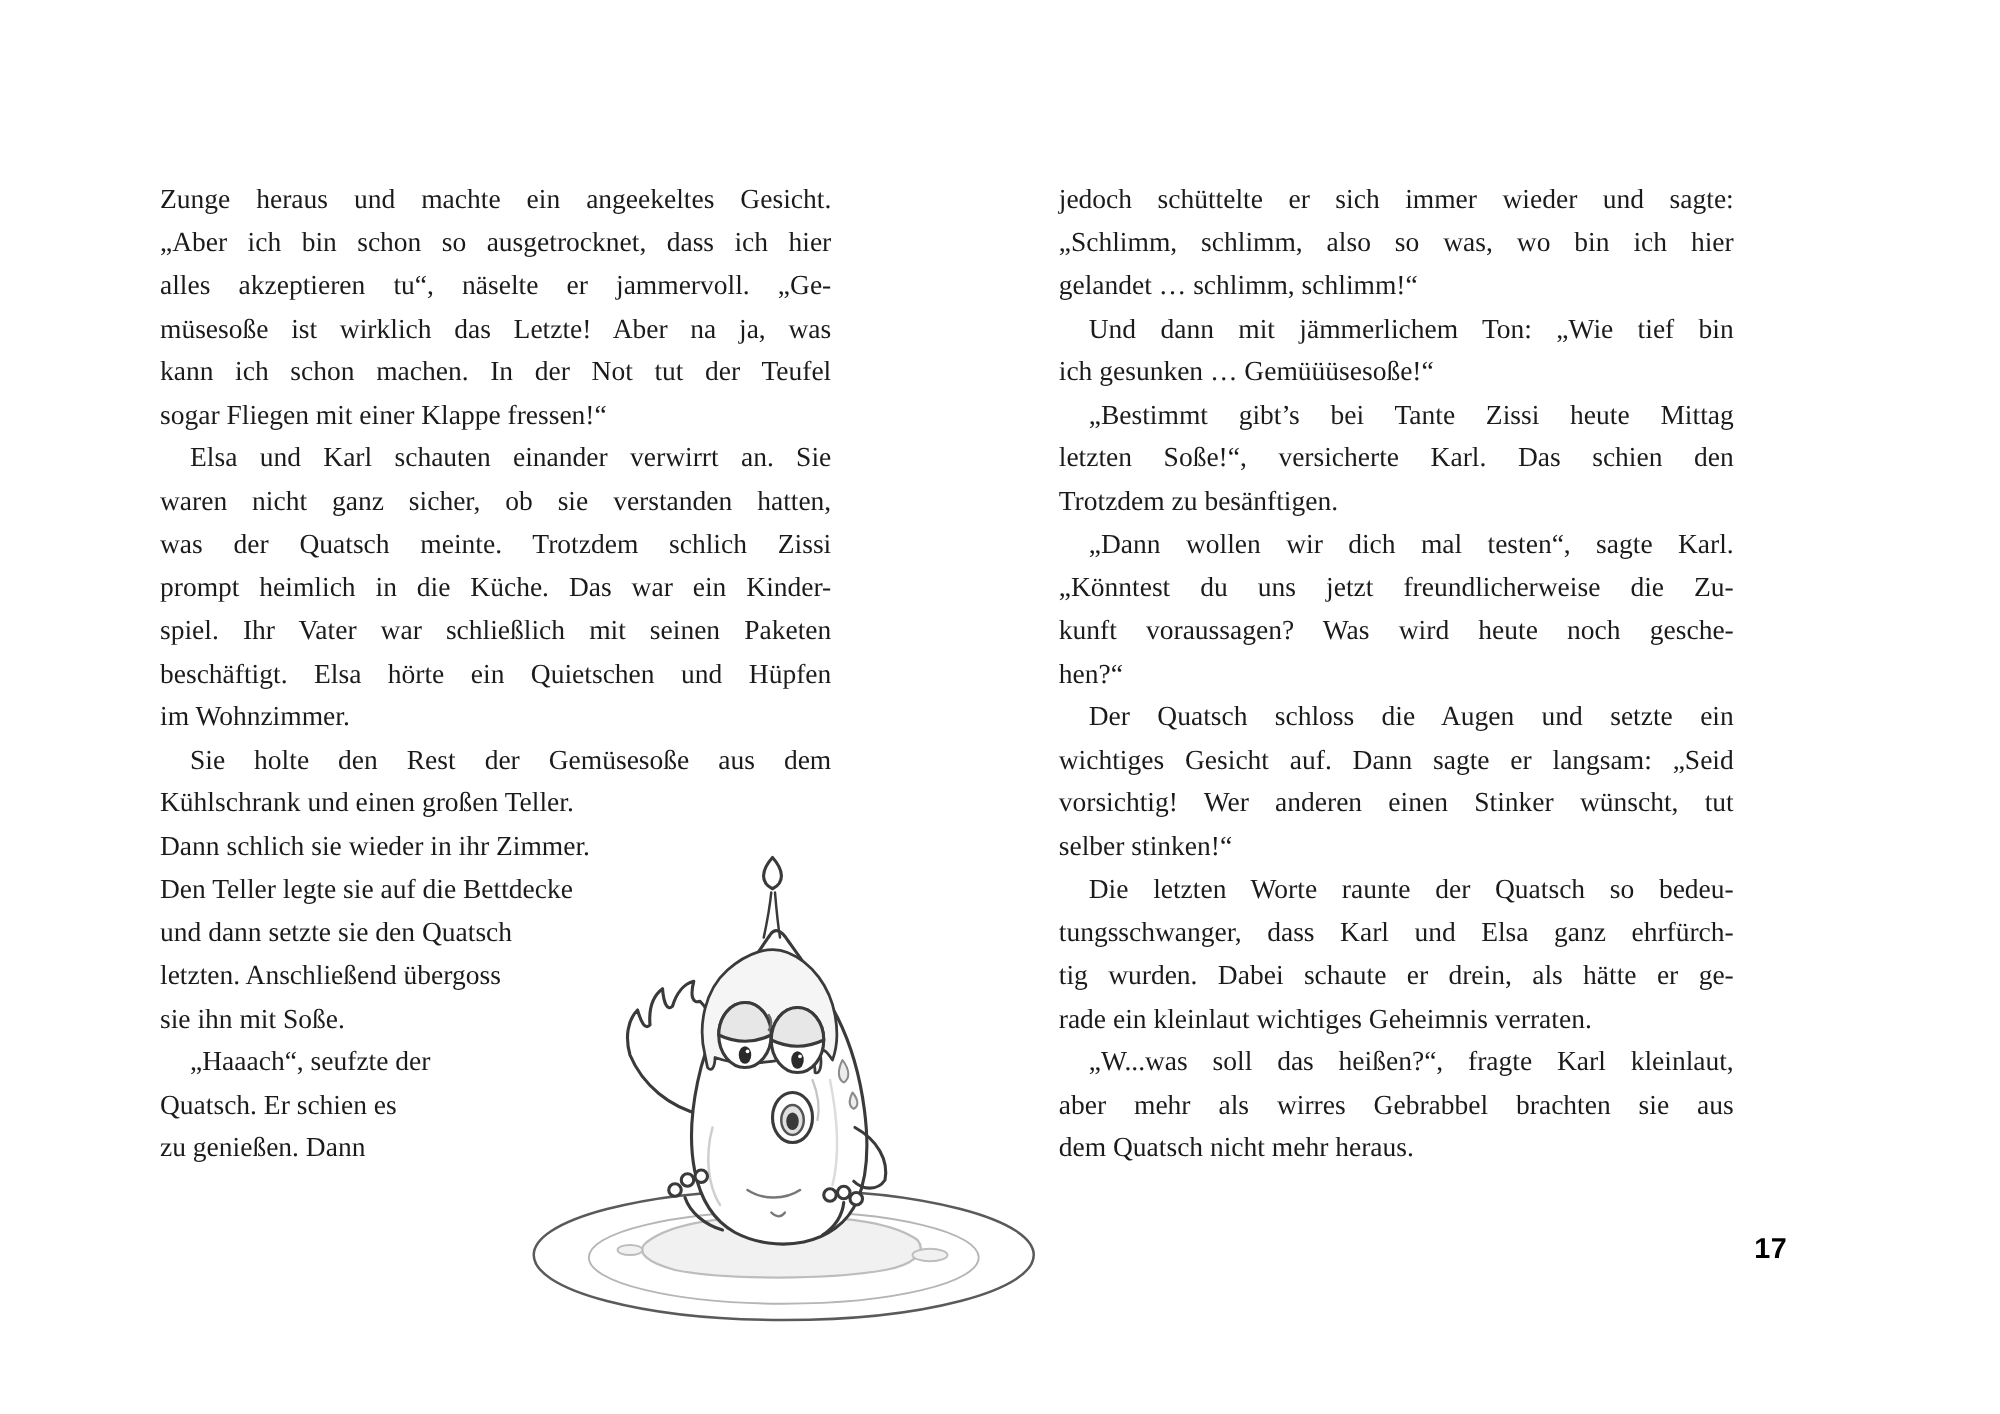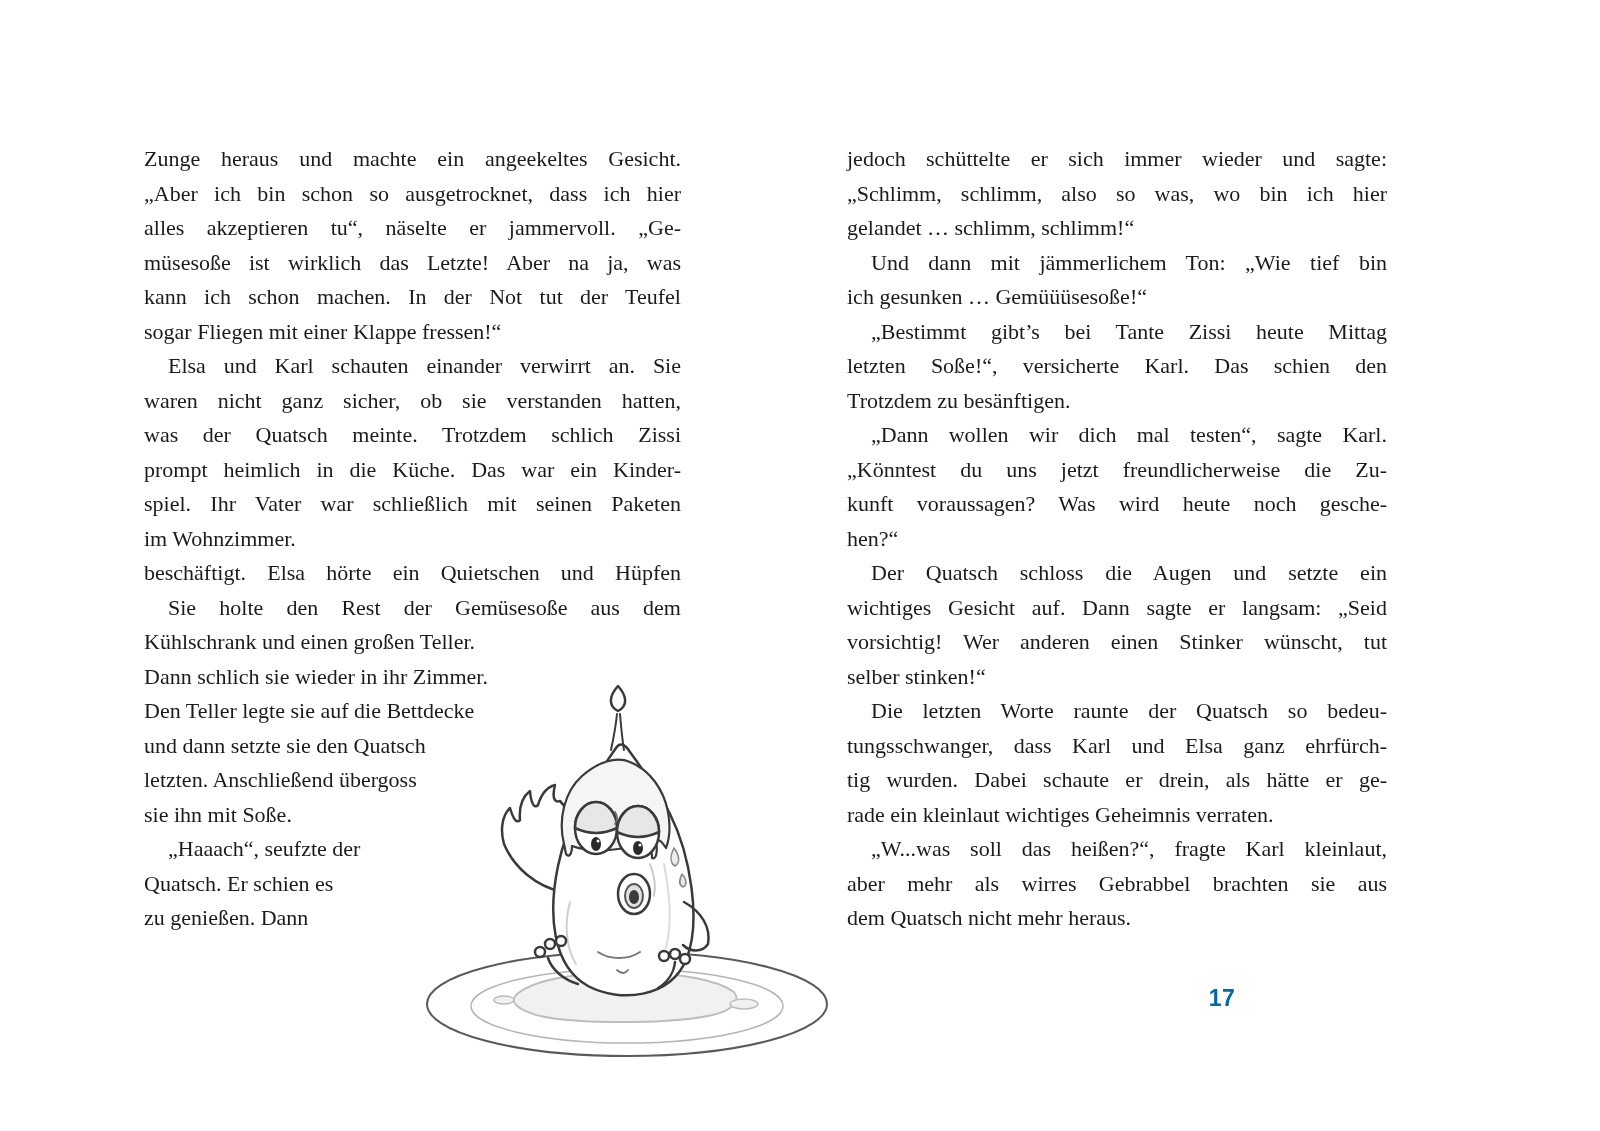--- a/index.html
+++ b/index.html
@@ -10,60 +10,60 @@
     overflow: hidden;
     font-family: "Liberation Serif", "DejaVu Serif", serif;
     color: #1b1b1b;
   }
   .text-col {
     position: absolute;
     top: 142px;
     font-size: 22px;
     line-height: 34.5px;
   }
-  .text-col.left  { left: 144px; width: 537px; }
+  .text-col.left  { left: 128px; width: 537px; }
   .text-col.right { left: 847px; width: 540px; }
   .line { height: 34.5px; white-space: normal; }
   .line.just { text-align: justify; text-align-last: justify; }
   .line.ind  { text-indent: 24px; }
   .illustration {
     position: absolute;
     left: 412px; top: 652px;
     width: 430px; height: 420px;
   }
   .pagenum {
     position: absolute;
-    left: 952px; top: 985px; width: 540px;
-    text-align: center;
+    left: 890px; top: 985px; width: 540px;
+    text-align: right;
     font-family: "Liberation Sans", "DejaVu Sans", sans-serif;
     font-weight: bold;
     font-size: 23px;
     letter-spacing: 0.5px;
-    color: #0369a1;
+    color: #000000;
   }
 </style>
 </head>
 <body>
 
 <div>
 
   <div id="left-col" class="text-col left">
       <div class="line just">Zunge heraus und machte ein angeekeltes Gesicht.</div>
       <div class="line just">„Aber ich bin schon so ausgetrocknet, dass ich hier</div>
       <div class="line just">alles akzeptieren tu“, näselte er jammervoll. „Ge-</div>
       <div class="line just">müsesoße ist wirklich das Letzte! Aber na ja, was</div>
       <div class="line just">kann ich schon machen. In der Not tut der Teufel</div>
       <div class="line">sogar Fliegen mit einer Klappe fressen!“</div>
       <div class="line just ind">Elsa und Karl schauten einander verwirrt an. Sie</div>
       <div class="line just">waren nicht ganz sicher, ob sie verstanden hatten,</div>
       <div class="line just">was der Quatsch meinte. Trotzdem schlich Zissi</div>
       <div class="line just">prompt heimlich in die Küche. Das war ein Kinder-</div>
       <div class="line just">spiel. Ihr Vater war schließlich mit seinen Paketen</div>
+      <div class="line just">beschäftigt. Elsa hörte ein Quietschen und Hüpfen</div>
       <div class="line">im Wohnzimmer.</div>
-      <div class="line just">beschäftigt. Elsa hörte ein Quietschen und Hüpfen</div>
       <div class="line just ind">Sie holte den Rest der Gemüsesoße aus dem</div>
       <div class="line">Kühlschrank und einen großen Teller.</div>
       <div class="line">Dann schlich sie wieder in ihr Zimmer.</div>
       <div class="line">Den Teller legte sie auf die Bettdecke</div>
       <div class="line">und dann setzte sie den Quatsch</div>
       <div class="line">letzten. Anschließend übergoss</div>
       <div class="line">sie ihn mit Soße.</div>
       <div class="line ind">„Haaach“, seufzte der</div>
       <div class="line">Quatsch. Er schien es</div>
       <div class="line">zu genießen. Dann</div>

